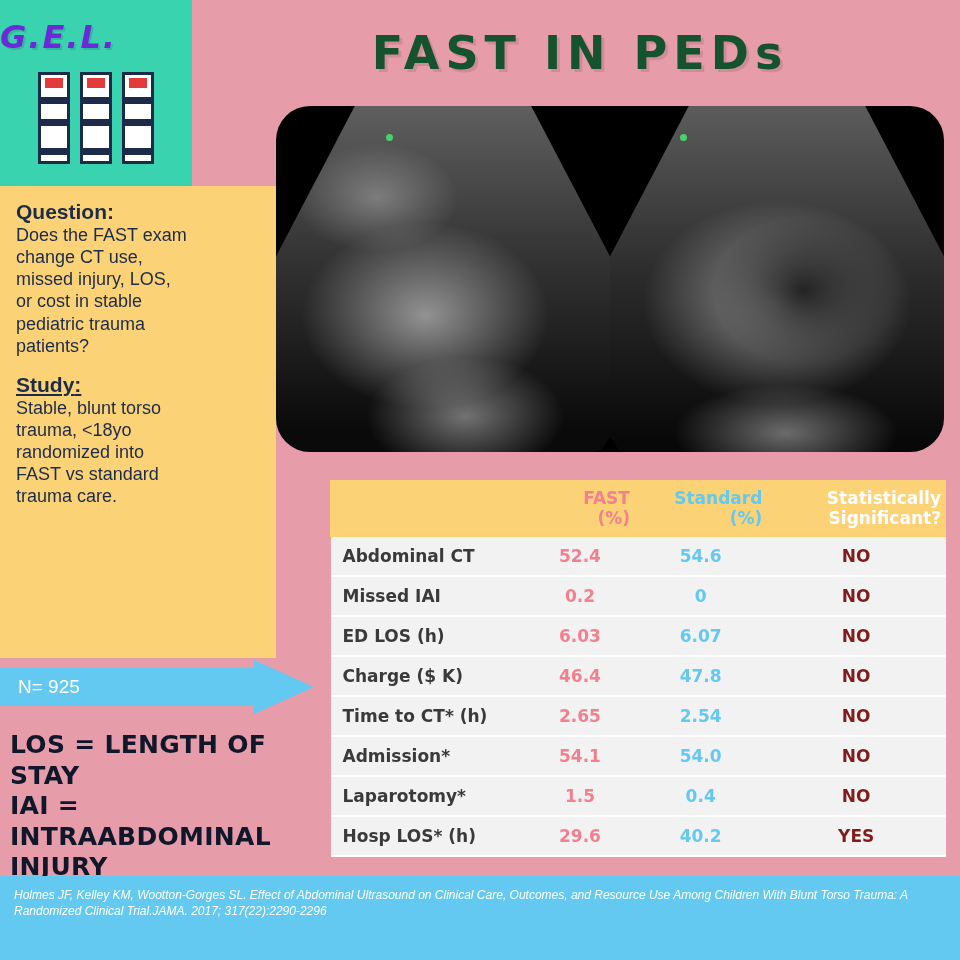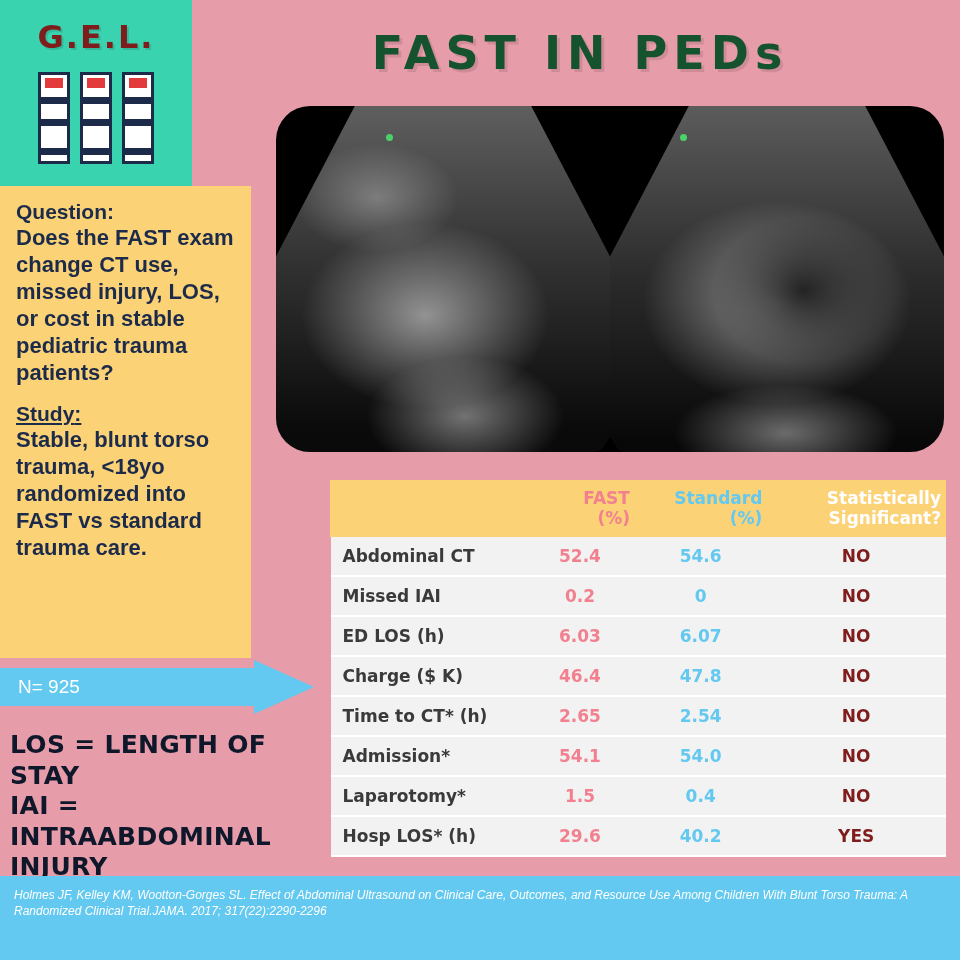--- a/index.html
+++ b/index.html
@@ -9,24 +9,25 @@
     background:#e79caa;
     overflow:hidden;
     position:relative;
   }
   
   .logo-box{
     position:absolute;left:0;top:0;width:192px;height:186px;
     background:#3ad3b0;
   }
   .logo-text{
-    position:absolute;left:0;top:18px;width:192px;text-align:center;
-    font-family:"DejaVu Sans", sans-serif;
-    font-size:32px;font-weight:bold;color:#7f1d1d;letter-spacing:2px;
+    position:absolute;left:0;top:18px;width:192px;
+    font-family:"DejaVu Sans", sans-serif;
+    font-size:32px;font-weight:bold;color:#6d28d9;letter-spacing:2px;
     text-shadow:2px 2px 0 rgba(0,0,0,0.12);
+    font-style:italic;
   }
   .tubes{position:absolute;left:38px;top:72px;width:116px;height:92px;display:flex;gap:10px;}
   .tube{width:32px;height:92px;background:#ffffff;border:3px solid #1c2b4a;box-sizing:border-box;position:relative;}
   .tube .cap{position:absolute;left:4px;right:4px;top:3px;height:10px;background:#e33b3b;}
   .tube .band1{position:absolute;left:-3px;right:-3px;top:22px;height:7px;background:#1c2b4a;}
   .tube .band2{position:absolute;left:-3px;right:-3px;top:44px;height:7px;background:#1c2b4a;}
   .tube .band3{position:absolute;left:-3px;right:-3px;bottom:6px;height:7px;background:#1c2b4a;}
 
   
   .title{
@@ -61,27 +62,27 @@
       radial-gradient(ellipse 210px 160px at 50% 55%, rgba(255,255,255,0.48), rgba(255,255,255,0) 64%),
       radial-gradient(ellipse 160px 70px at 52% 86%, rgba(255,255,255,0.40), rgba(255,255,255,0) 70%),
       linear-gradient(180deg, rgba(185,185,185,0.55), rgba(110,110,110,0.40) 48%, rgba(35,35,35,0.22) 88%);
   }
   .marker{position:absolute;width:7px;height:7px;border-radius:50%;background:#49d16a;top:28px;}
   .m-left{left:110px;}
   .m-right{left:404px;}
 
   
   .qpanel{
-    position:absolute;left:0;top:186px;width:251px;height:472px;
+    position:absolute;left:0;top:186px;width:276px;height:472px;
     background:#fcd277;
     padding:14px 16px 0 16px;box-sizing:border-box;
     color:#1c2b4a;
   }
   .q-head{font-size:21px;font-weight:bold;}
-  .q-body{font-size:22px;font-weight:bold;line-height:1.23;}
+  .q-body{font-size:18px;font-weight:normal;line-height:1.23;}
   .s-head{font-size:21px;font-weight:bold;text-decoration:underline;margin-top:16px;}
   .s-head-colon{text-decoration:none;}
 
   
   .arrow-wrap{position:absolute;left:0;top:660px;width:318px;height:54px;}
   .arrow-body{position:absolute;left:0;top:8px;width:256px;height:38px;background:#63c9f0;}
   .arrow-head{
     position:absolute;left:254px;top:0;width:0;height:0;
     border-top:27px solid transparent;border-bottom:27px solid transparent;
     border-left:60px solid #63c9f0;

